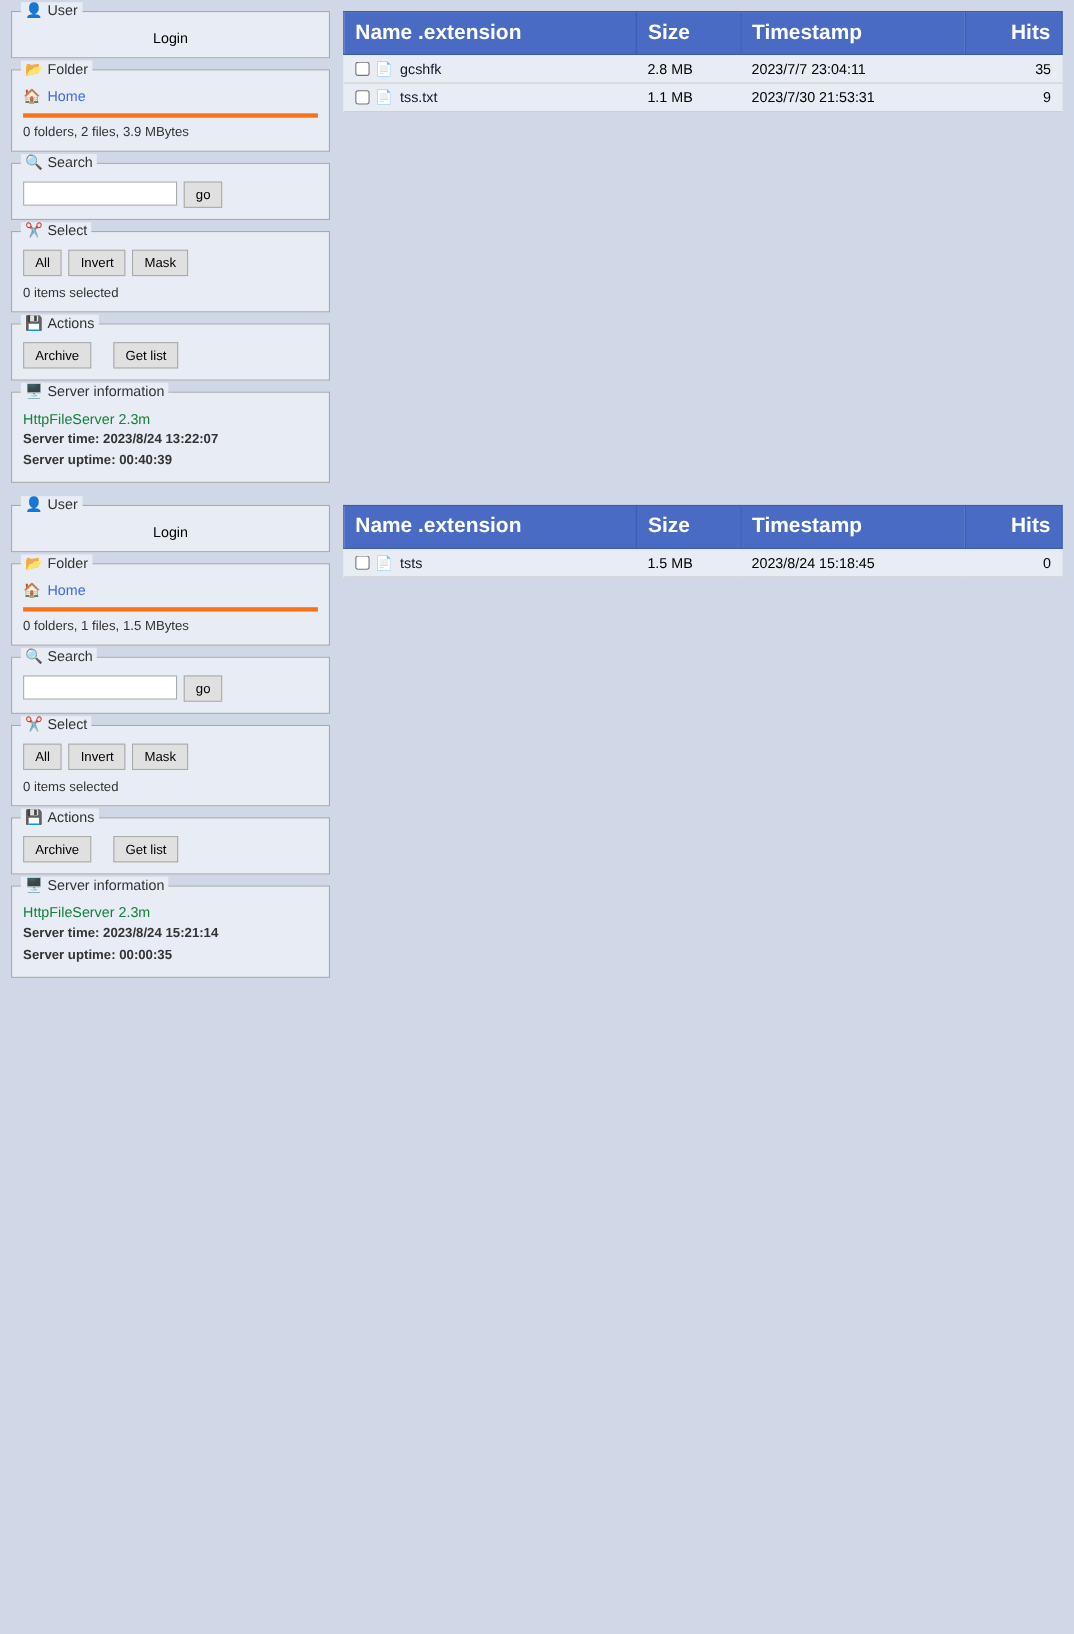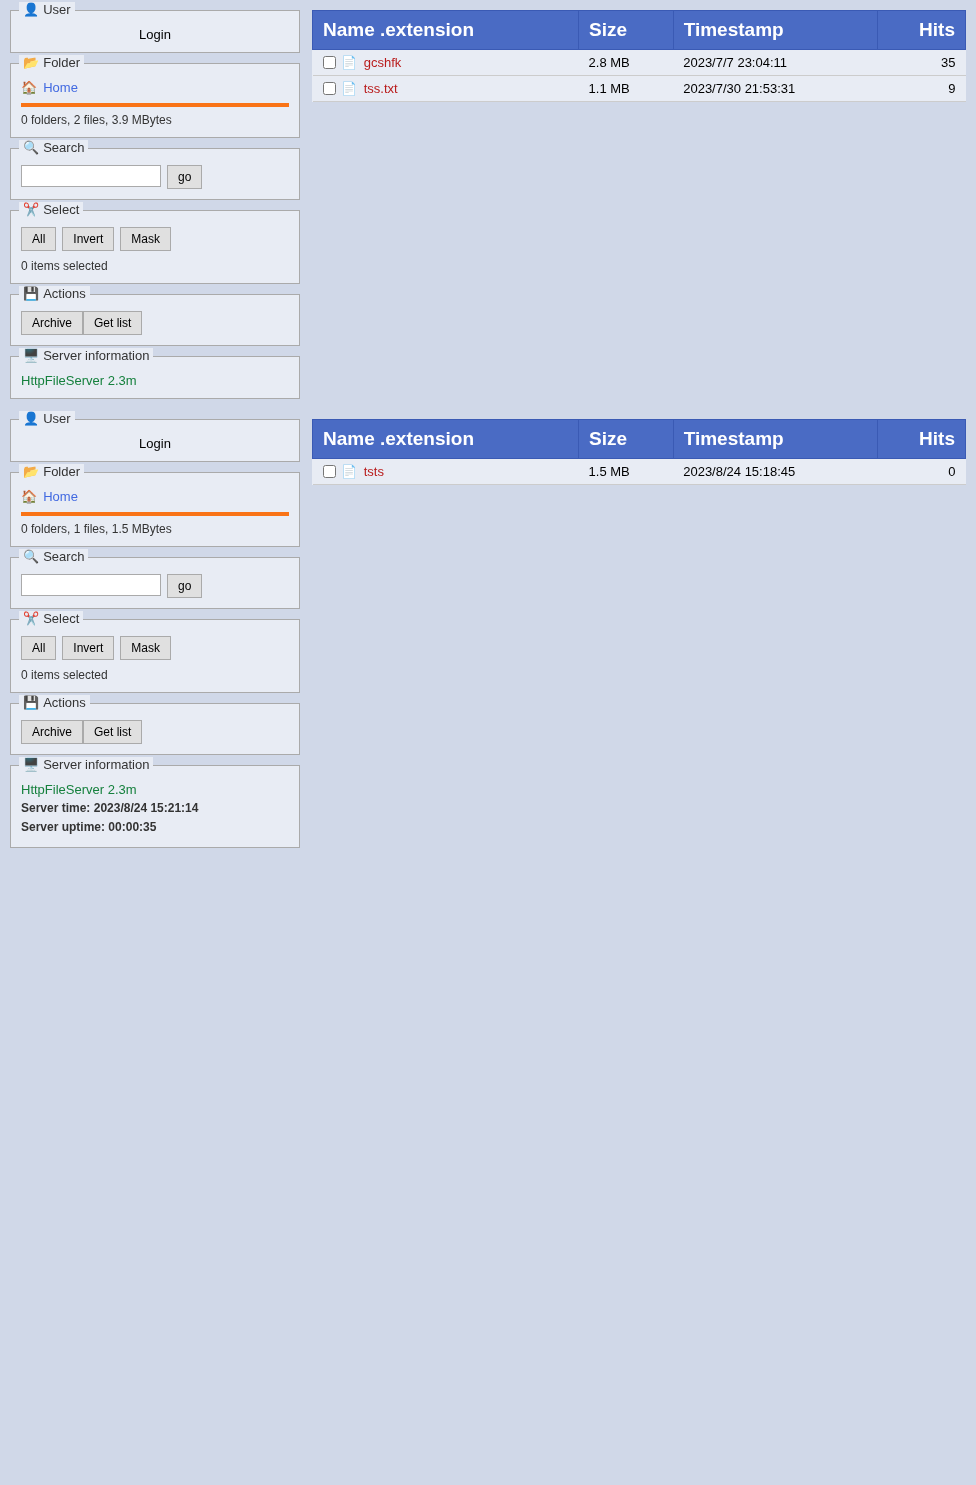--- a/index.html
+++ b/index.html
@@ -99,21 +99,21 @@
       margin-top: 4px;
     }
     .items-selected {
       font-size: 12px;
       color: #333;
       margin-top: 8px;
       text-align: left;
     }
     .action-buttons {
       display: flex;
-      gap: 0;
+      gap: 20px;
       margin-top: 4px;
       align-items: center;
     }
     .server-info-link {
       color: #15803d;
       text-decoration: none;
       font-size: 13px;
       display: block;
       margin-top: 4px;
     }
@@ -144,21 +144,21 @@
       font-weight: bold;
       border: 1px solid #3a5ab4;
     }
     .file-table th:last-child { text-align: right; }
     .file-table td {
       padding: 5px 10px;
       border-bottom: 1px solid #ccc;
       font-size: 13px;
     }
     .file-link {
-      color: #b91c1c;
+      color: #0f172a;
       text-decoration: none;
     }
     .hits-cell { text-align: right; }
     .checkbox-cell {
       display: flex;
       align-items: center;
       gap: 6px;
     }
   </style>
 </head>
@@ -232,20 +232,21 @@
       </div>
     </div>
 
     <div class="panel">
       <div class="panel-title">
         <span>🖥️</span>
         <span>Server information</span>
       </div>
       <div class="panel-content">
         <a class="server-info-link" href="#">HttpFileServer 2.3m</a>
+        <div class="server-info-text">Server time: 2023/8/24 13:22:07<br>Server uptime: 00:40:39</div>
       </div>
     </div>
   </div>
       <div class="file-table-wrapper">
         <table class="file-table">
     <thead>
       <tr>
         <th>Name .extension</th>
               <th>Size</th>
               <th>Timestamp</th>

